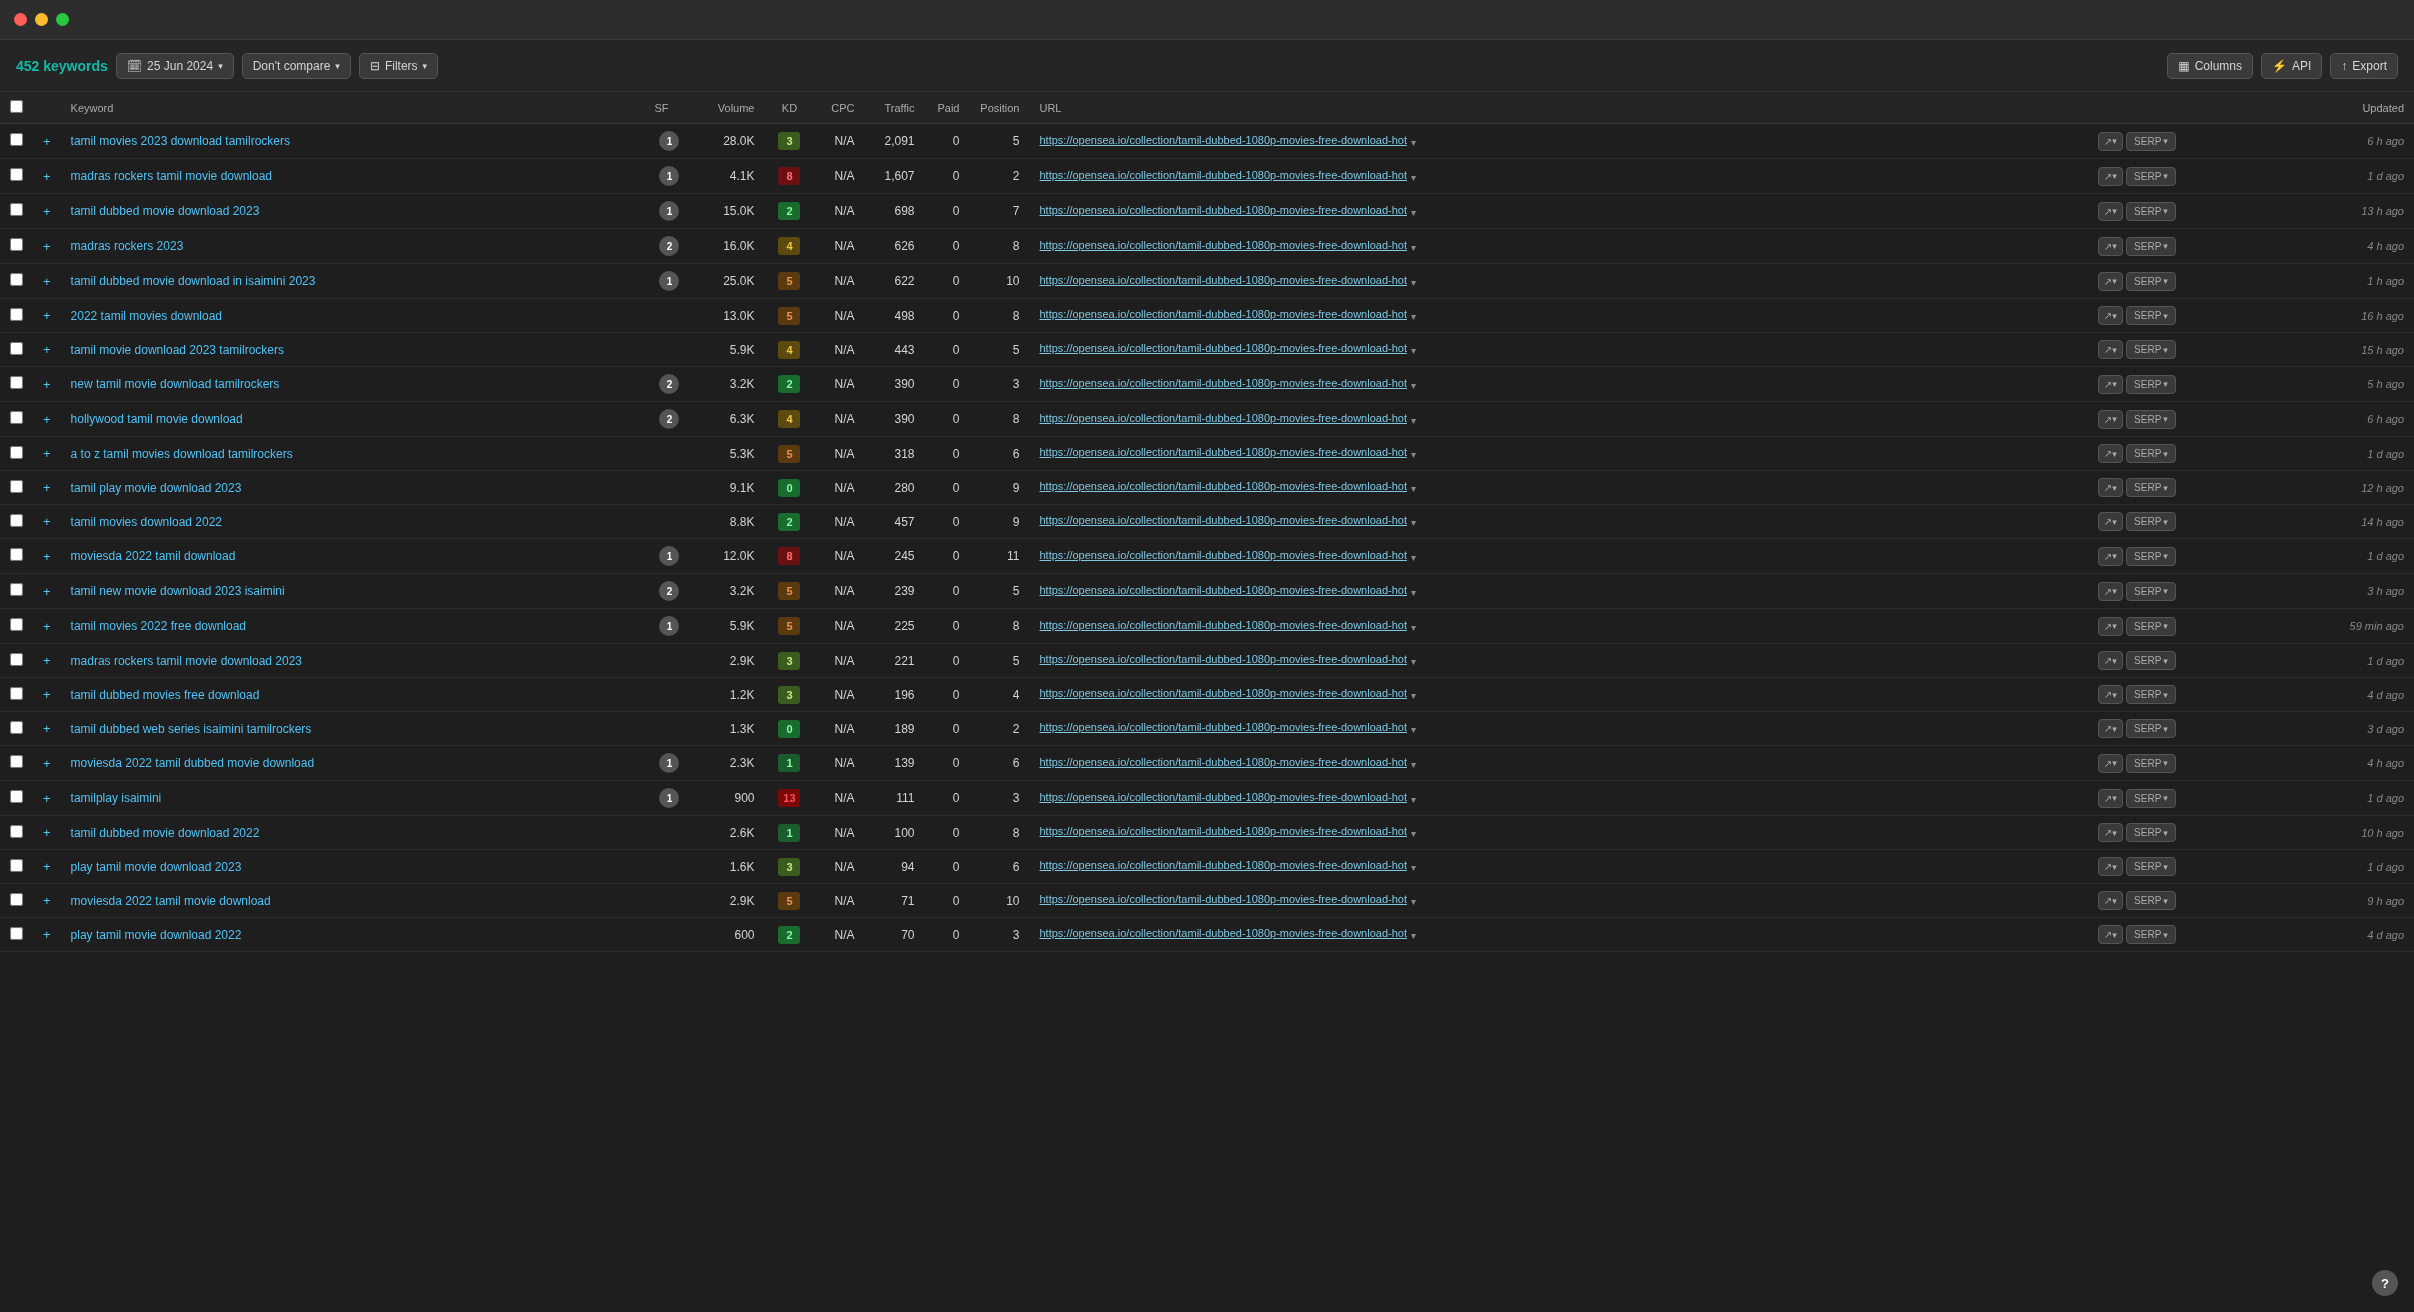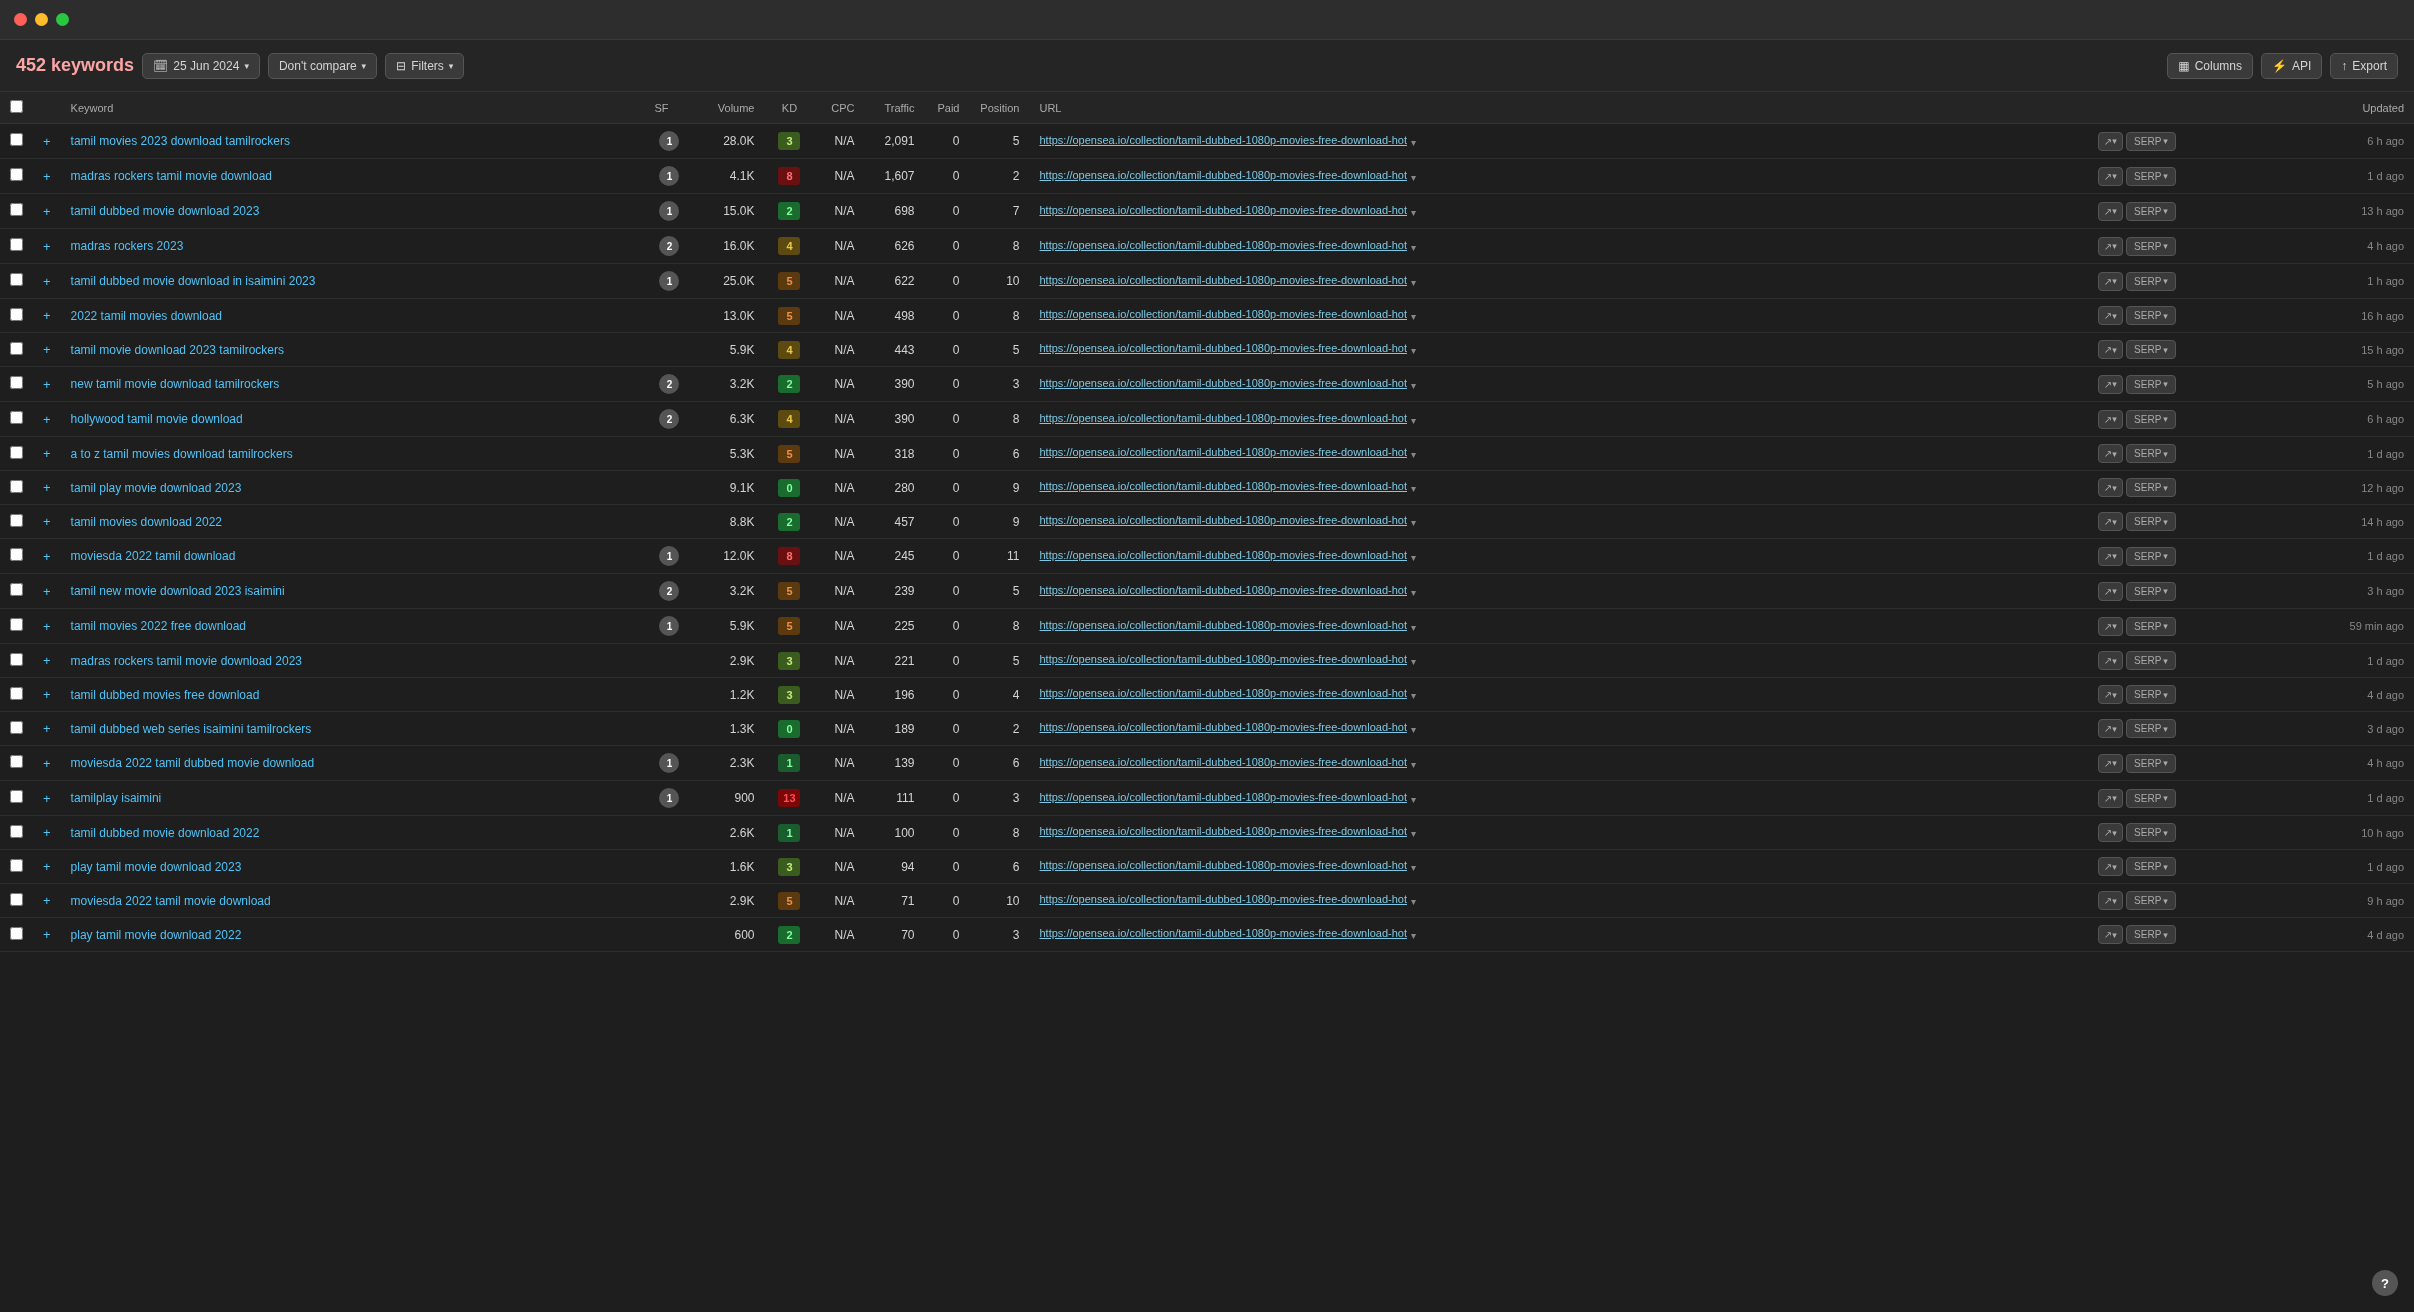--- a/index.html
+++ b/index.html
@@ -41,22 +41,22 @@
       align-items: center;
       gap: 8px;
     }
     .toolbar-right {
       display: flex;
       align-items: center;
       gap: 8px;
     }
     .keyword-count {
       font-weight: 600;
-      font-size: 18px;
-      color: #fca5a5;
+      font-size: 14px;
+      color: #14b8a6;
     }
     .toolbar-btn {
       background: #3a3a3a;
       border: 1px solid #555;
       color: #d4d4d4;
       border-radius: 5px;
       padding: 5px 10px;
       font-size: 12px;
       cursor: pointer;
       display: flex;
@@ -162,21 +162,21 @@
       border: 1px solid #555;
       color: #aaa;
       border-radius: 4px;
       padding: 3px 5px;
       font-size: 10px;
       cursor: pointer;
       display: inline-flex;
       align-items: center;
     }
     .chevron-down { font-size: 9px; }
-    .updated-text { color: #888; font-size: 11px; }
+    .updated-text { color: #888; font-size: 11px; font-style: italic; }
 
     .checkbox-cell input { cursor: pointer; accent-color: #4fc3f7; }
     .plus-icon { color: #4fc3f7; cursor: pointer; font-size: 13px; }
 
     .col-sf { width: 50px; }
     .col-vol { width: 70px; text-align: right; }
     .col-kd { width: 50px; text-align: center; }
     .col-cpc { width: 50px; text-align: right; }
     .col-traffic { width: 60px; text-align: right; }
     .col-paid { width: 45px; text-align: right; }

